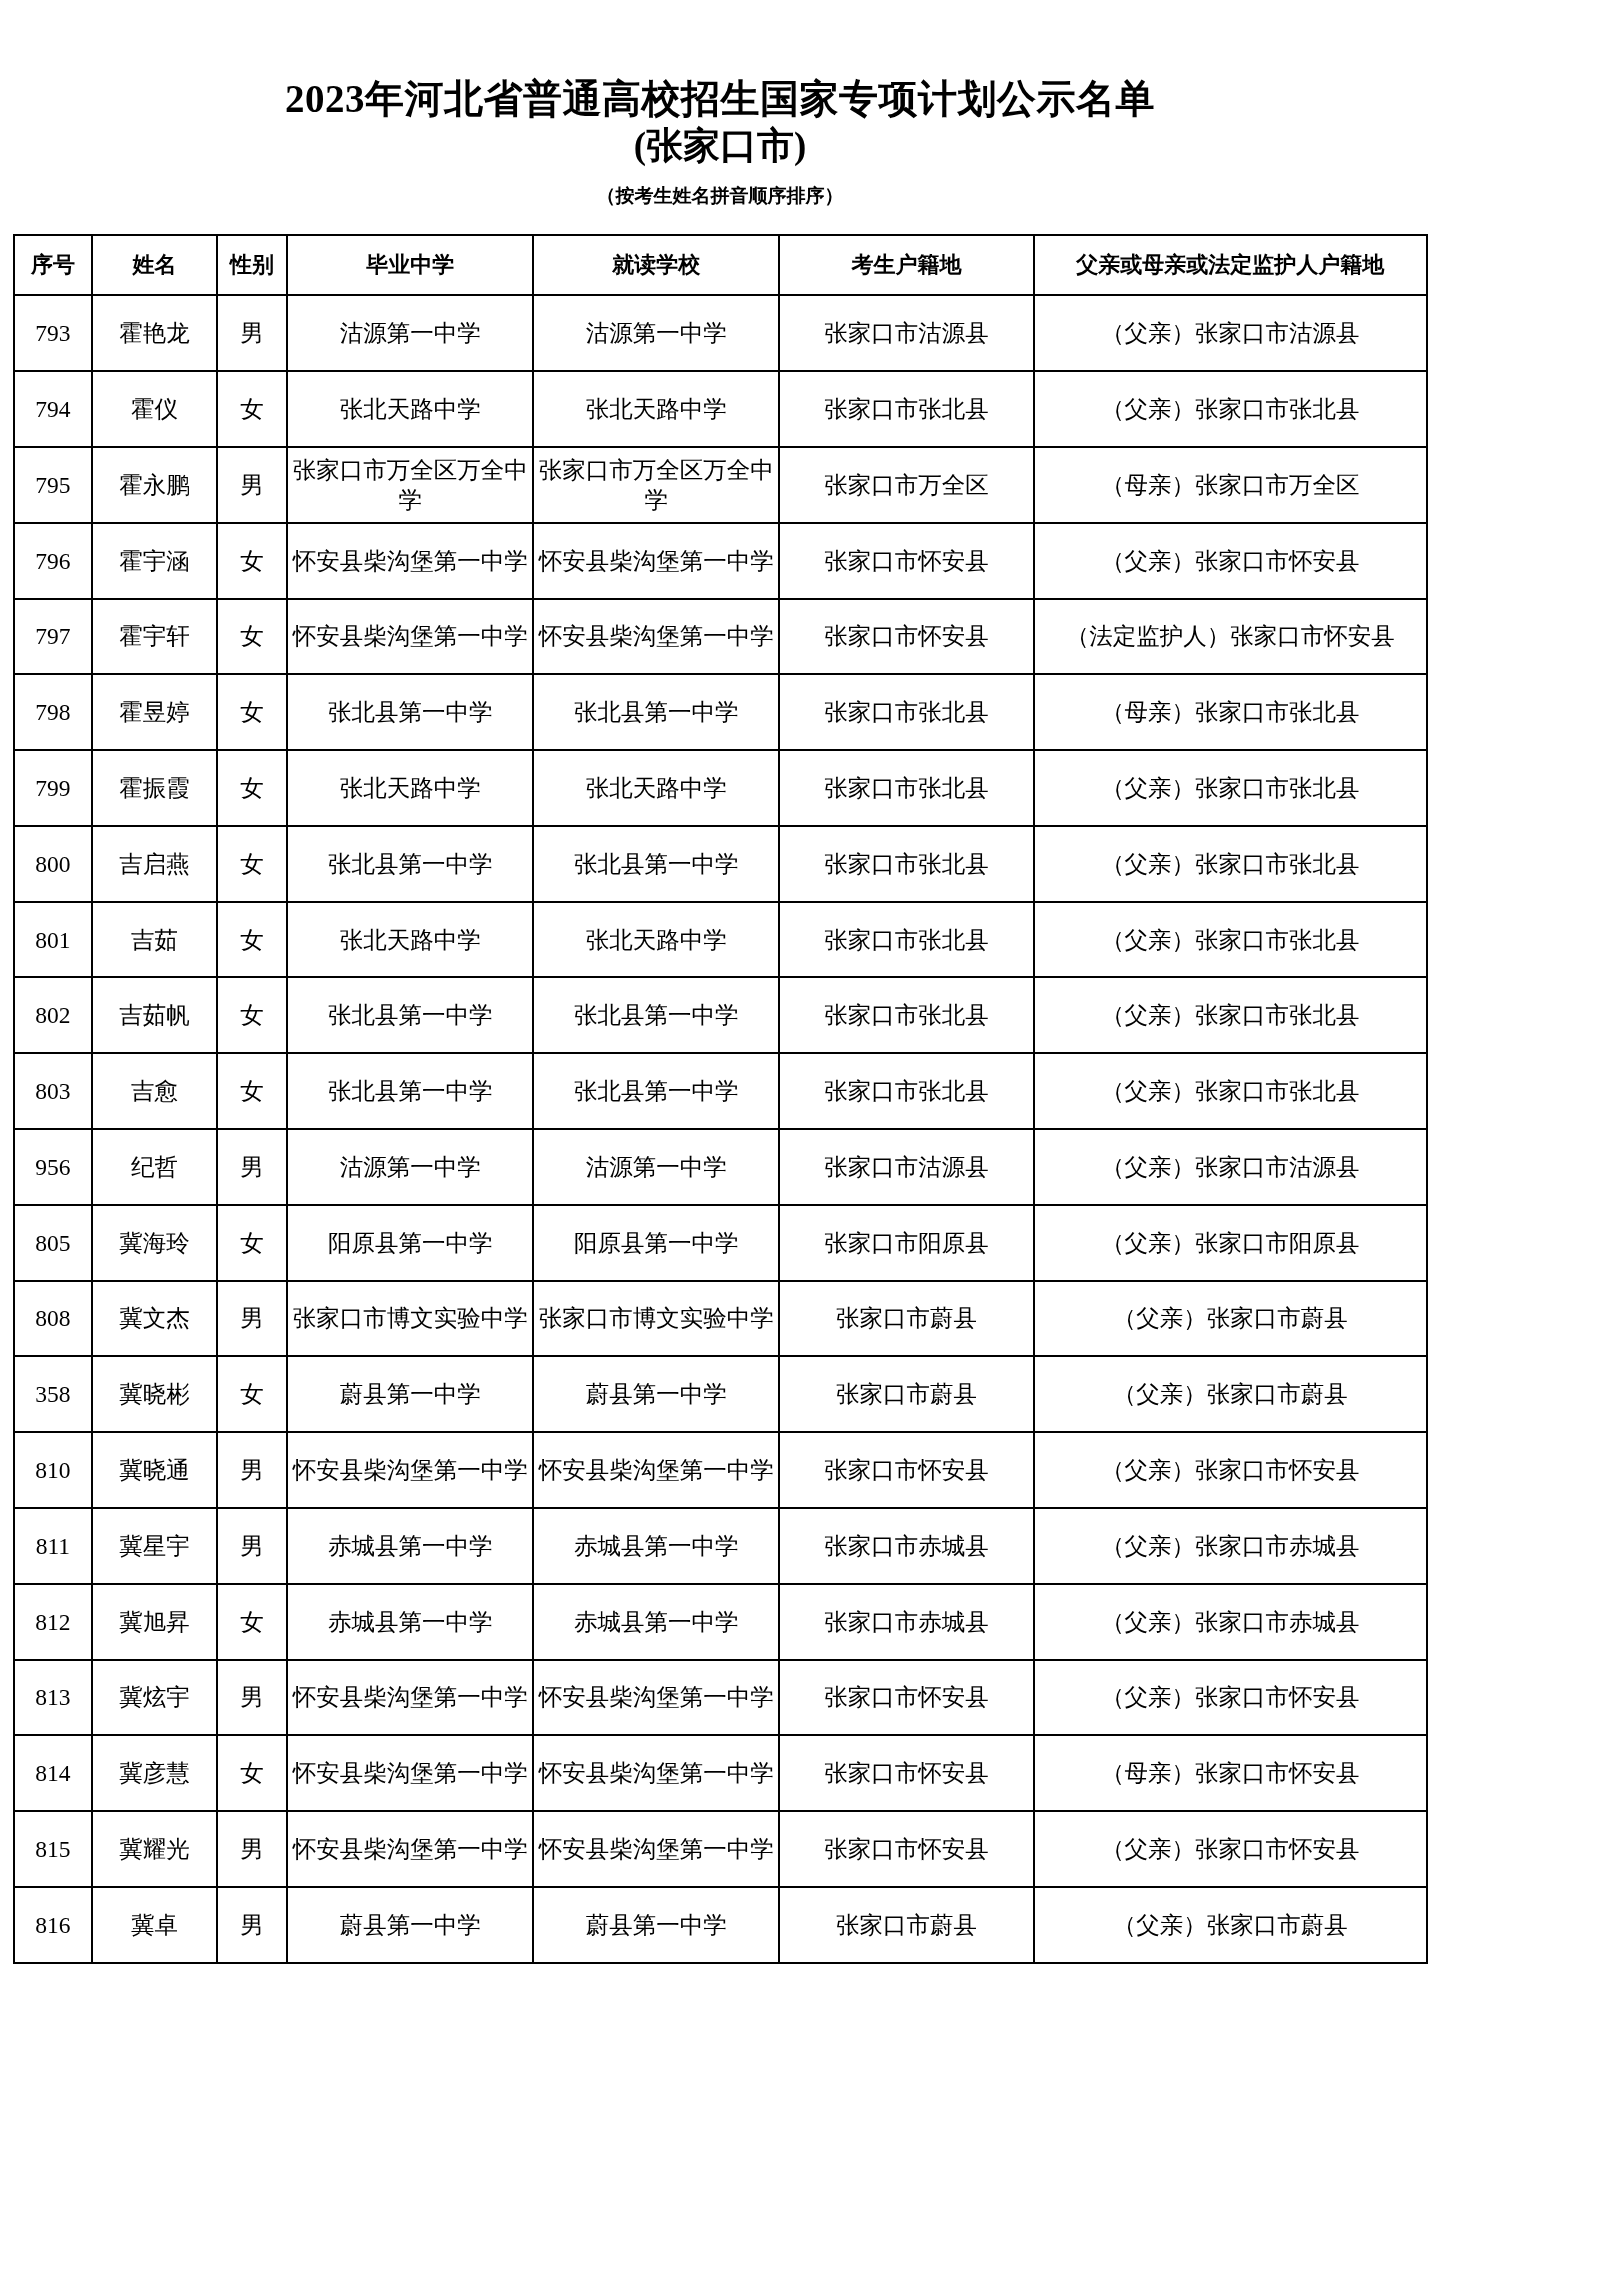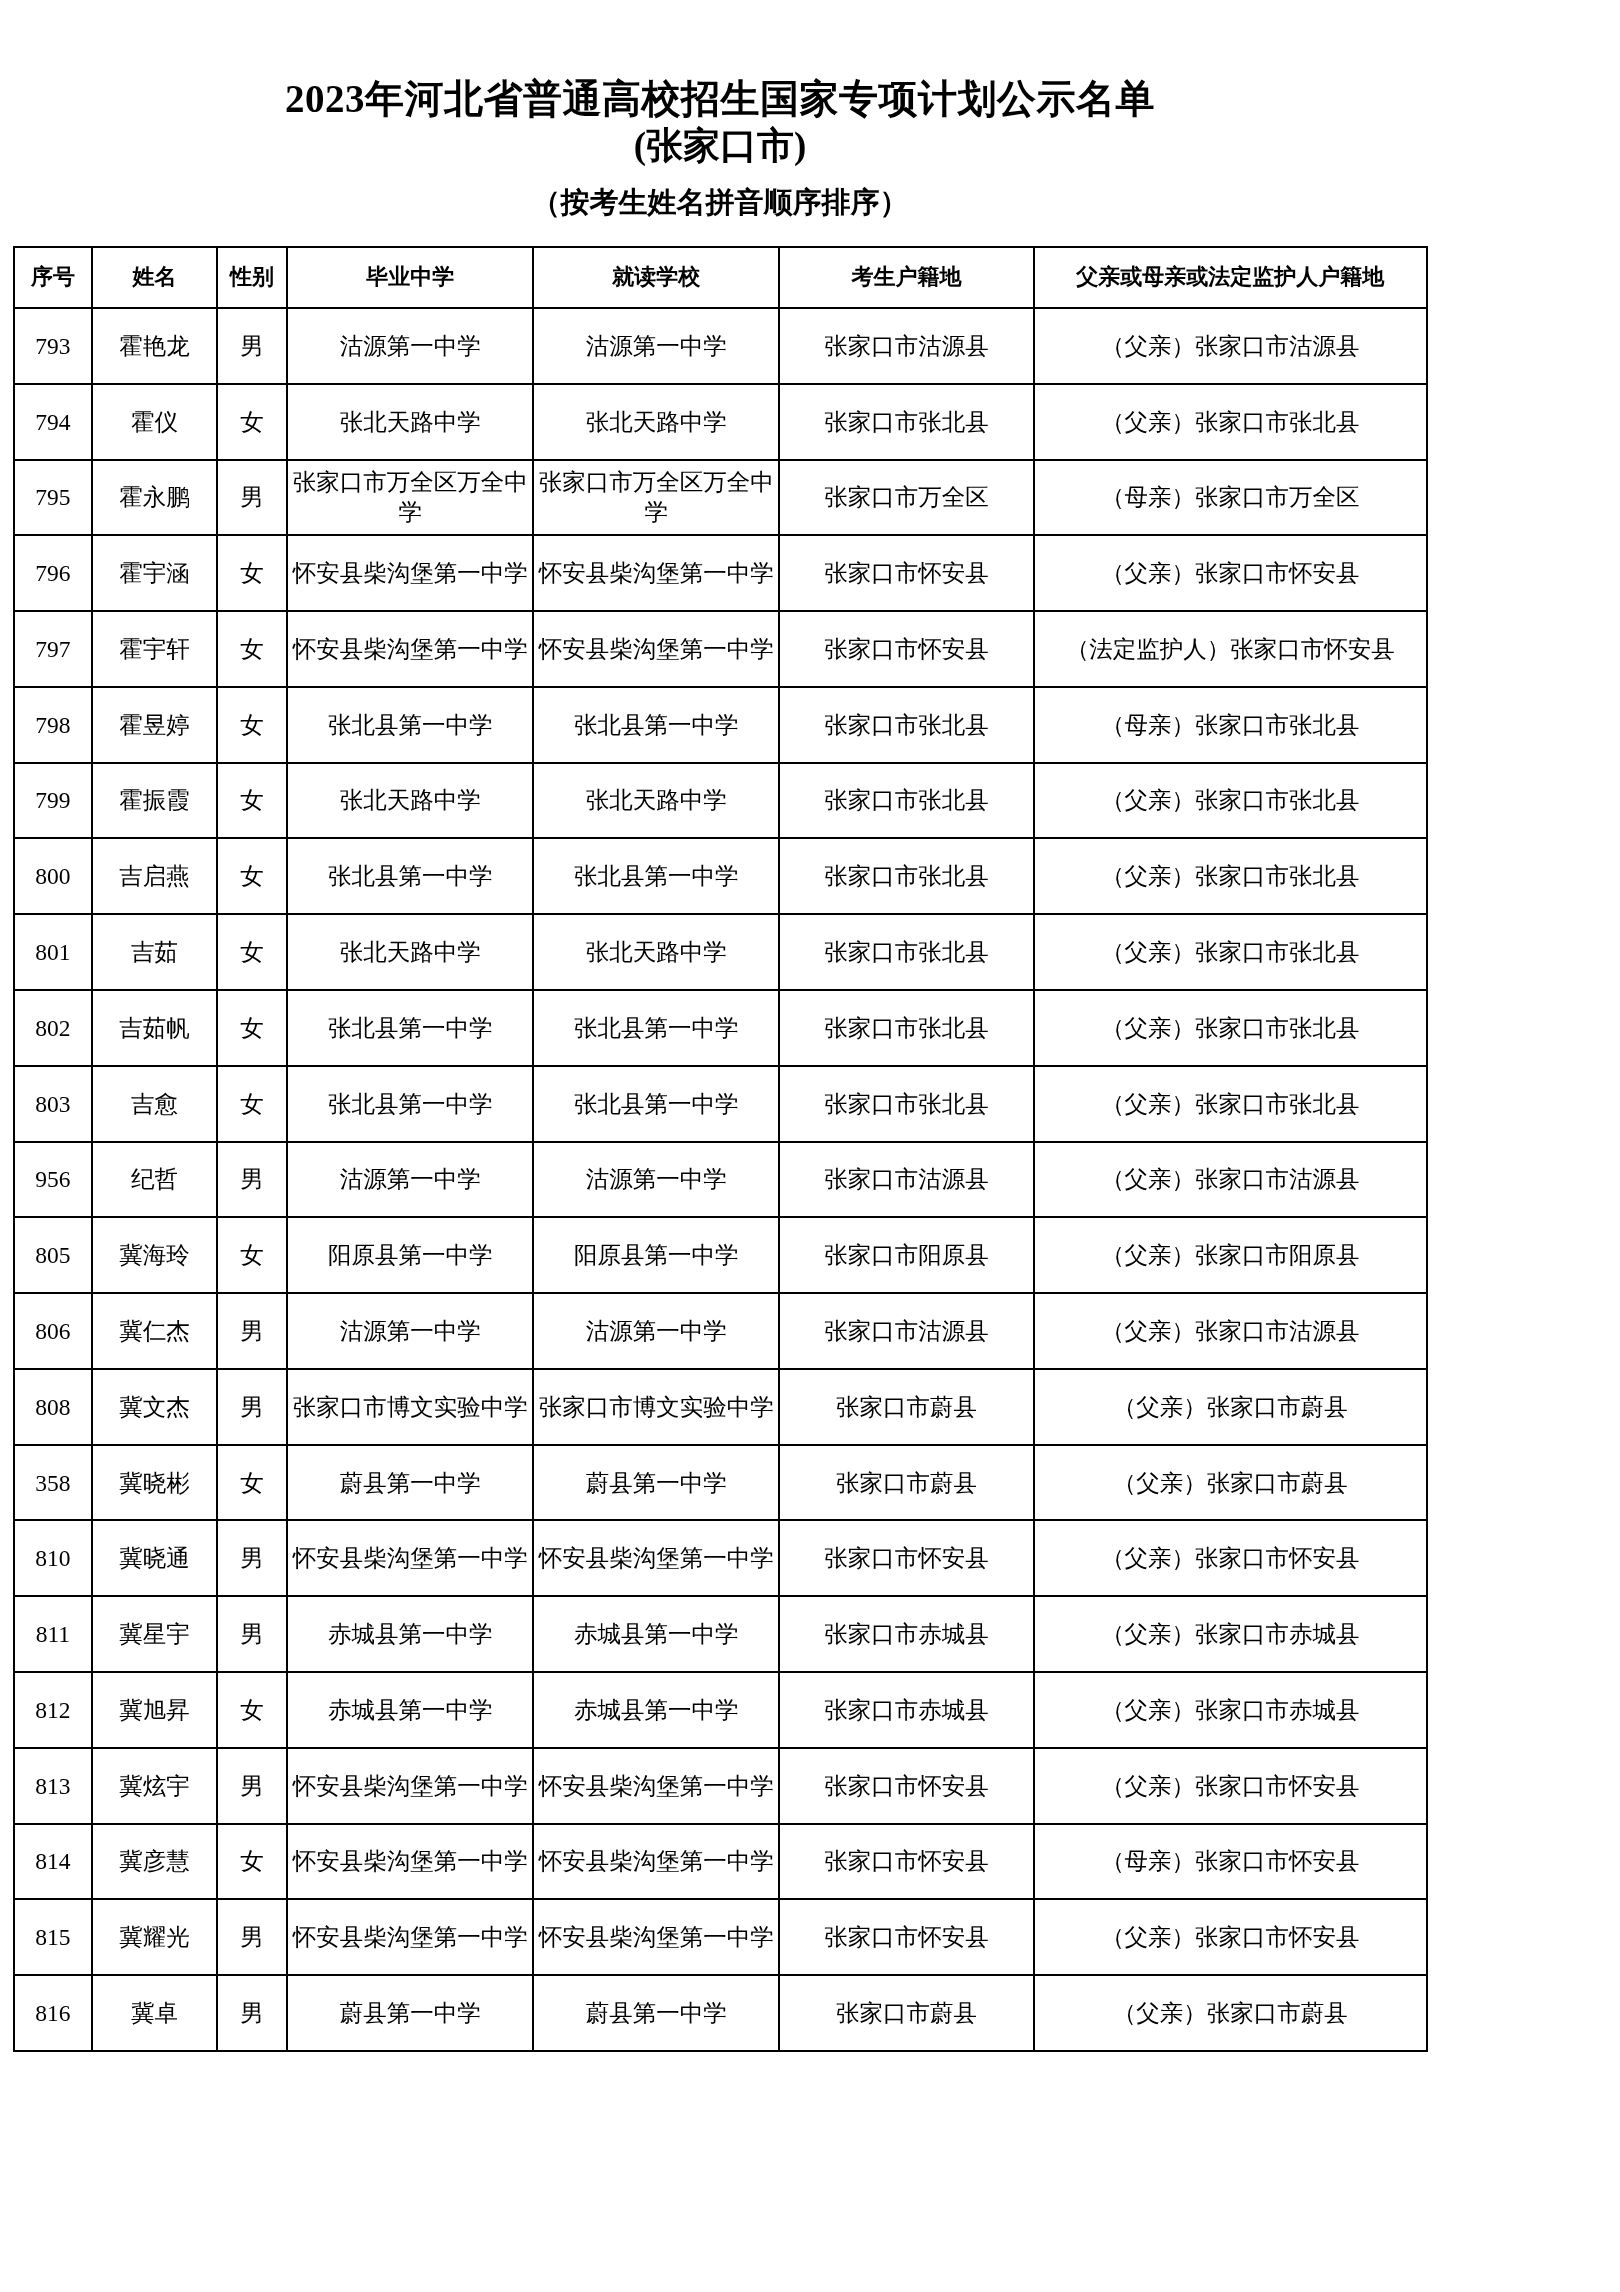--- a/index.html
+++ b/index.html
@@ -34,21 +34,21 @@
     letter-spacing: 0.5px;
     margin: 0;
   }
   .doc-subtitle {
     font-size: 37px;
     font-weight: bold;
     line-height: 1.2;
     margin: 2px 0 8px 0;
   }
   .doc-note {
-    font-size: 29px;
+    font-size: 19px;
     font-weight: bold;
     line-height: 1.25;
     margin: 16px 0 0 0;
   }
 
   
   .table-wrap {
     margin: 25.5px auto 0 auto;
     width: 1415px;
   }
@@ -231,29 +231,20 @@
           <tr>
             <td>805</td>
             <td>冀海玲</td>
             <td>女</td>
             <td>阳原县第一中学</td>
             <td>阳原县第一中学</td>
             <td>张家口市阳原县</td>
             <td>（父亲）张家口市阳原县</td>
           </tr>
           <tr>
-            <td>806</td>
-            <td>冀仁杰</td>
-            <td>男</td>
-            <td>沽源第一中学</td>
-            <td>沽源第一中学</td>
-            <td>张家口市沽源县</td>
-            <td>（父亲）张家口市沽源县</td>
-          </tr>
-          <tr>
             <td>808</td>
             <td>冀文杰</td>
             <td>男</td>
             <td>张家口市博文实验中学</td>
             <td>张家口市博文实验中学</td>
             <td>张家口市蔚县</td>
             <td>（父亲）张家口市蔚县</td>
           </tr>
           <tr>
             <td>358</td>

